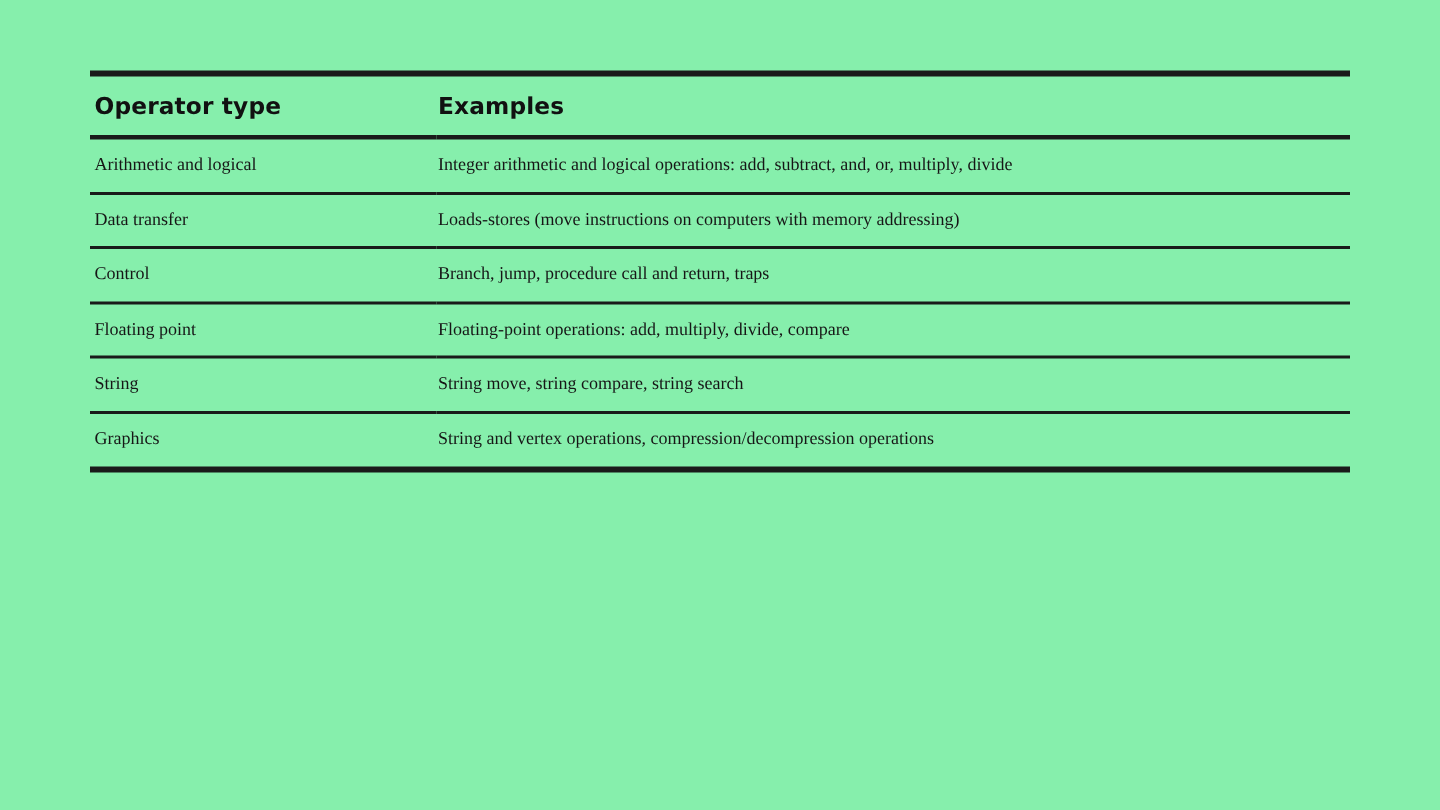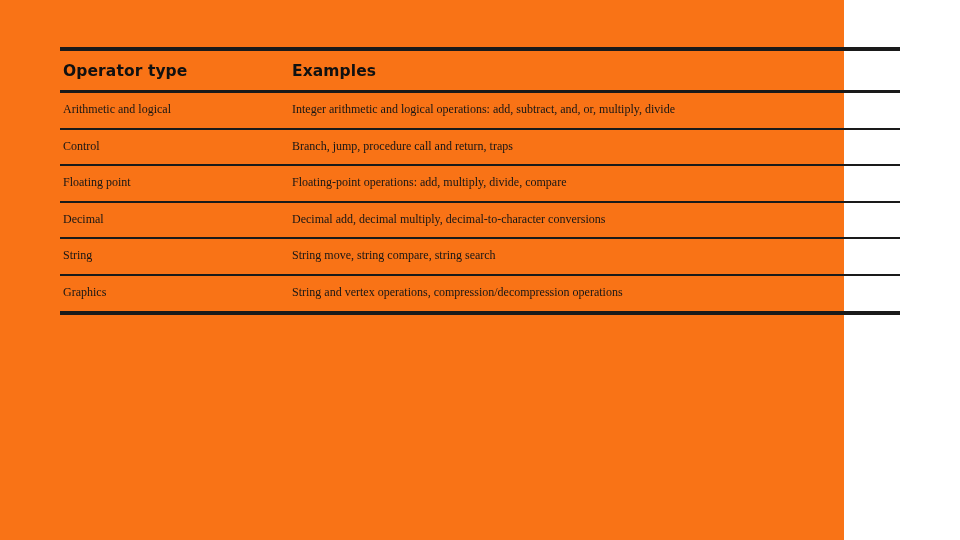--- a/index.html
+++ b/index.html
@@ -10,23 +10,23 @@
   body {
     width: 960px;
     height: 540px;
     overflow: hidden;
     font-family: "Liberation Serif", serif;
     color: #1a1a1a;
   }
 
   .page {
     position: relative;
-    width: 844px;
+    width: 960px;
     height: 540px;
-    background: #f97316;
+    background: #86efac;
   }
 
   .table-wrap {
     position: absolute;
     left: 60px;
     top: 47px;
     width: 840px;
   }
 
   table.op-table {
@@ -107,30 +107,30 @@
           <th class="th-type">Operator type</th>
           <th class="th-examples">Examples</th>
         </tr>
       </thead>
       <tbody>
         <tr>
           <td class="cell-type">Arithmetic and logical</td>
           <td class="cell-examples">Integer arithmetic and logical operations: add, subtract, and, or, multiply, divide</td>
         </tr>
         <tr>
+          <td class="cell-type">Data transfer</td>
+          <td class="cell-examples">Loads-stores (move instructions on computers with memory addressing)</td>
+        </tr>
+        <tr>
           <td class="cell-type">Control</td>
           <td class="cell-examples">Branch, jump, procedure call and return, traps</td>
         </tr>
         <tr>
           <td class="cell-type">Floating point</td>
           <td class="cell-examples">Floating-point operations: add, multiply, divide, compare</td>
-        </tr>
-        <tr>
-          <td class="cell-type">Decimal</td>
-          <td class="cell-examples">Decimal add, decimal multiply, decimal-to-character conversions</td>
         </tr>
         <tr>
           <td class="cell-type">String</td>
           <td class="cell-examples">String move, string compare, string search</td>
         </tr>
         <tr>
           <td class="cell-type">Graphics</td>
           <td class="cell-examples">String and vertex operations, compression/decompression operations</td>
         </tr>
       </tbody>

